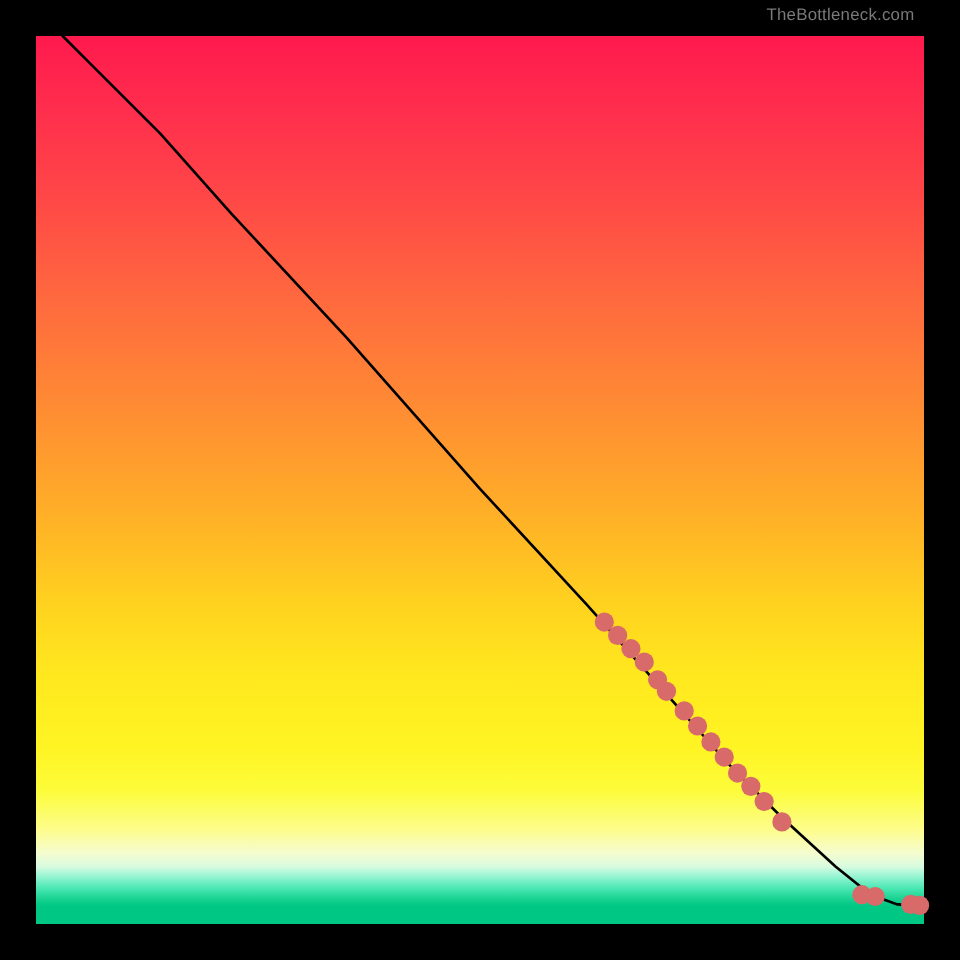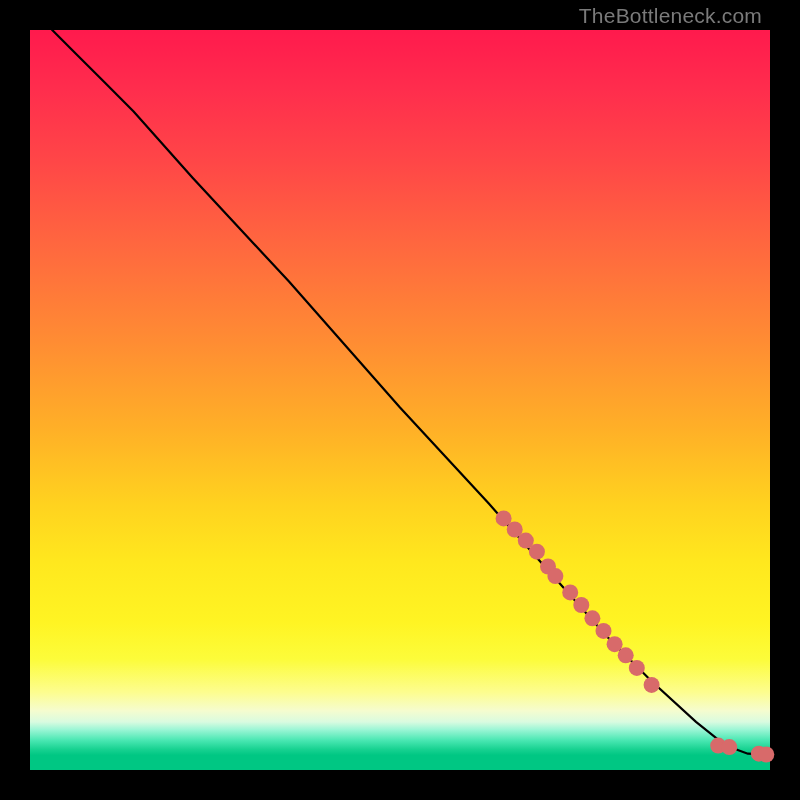--- a/index.html
+++ b/index.html
@@ -46,21 +46,21 @@
         #18d291 97.2%,
         #00c783 98%,
         #00c783 100%
       );
   }
   .attribution {
     position: absolute;
     top: 4px;
     right: 38px;
     color: #7a7a7a;
-    font-size: 21px;
+    font-size: 14px;
     letter-spacing: 0.2px;
     font-weight: 400;
   }
   svg.overlay {
     position: absolute;
     left: 0;
     top: 0;
     width: 740px;
     height: 740px;
     overflow: visible;

